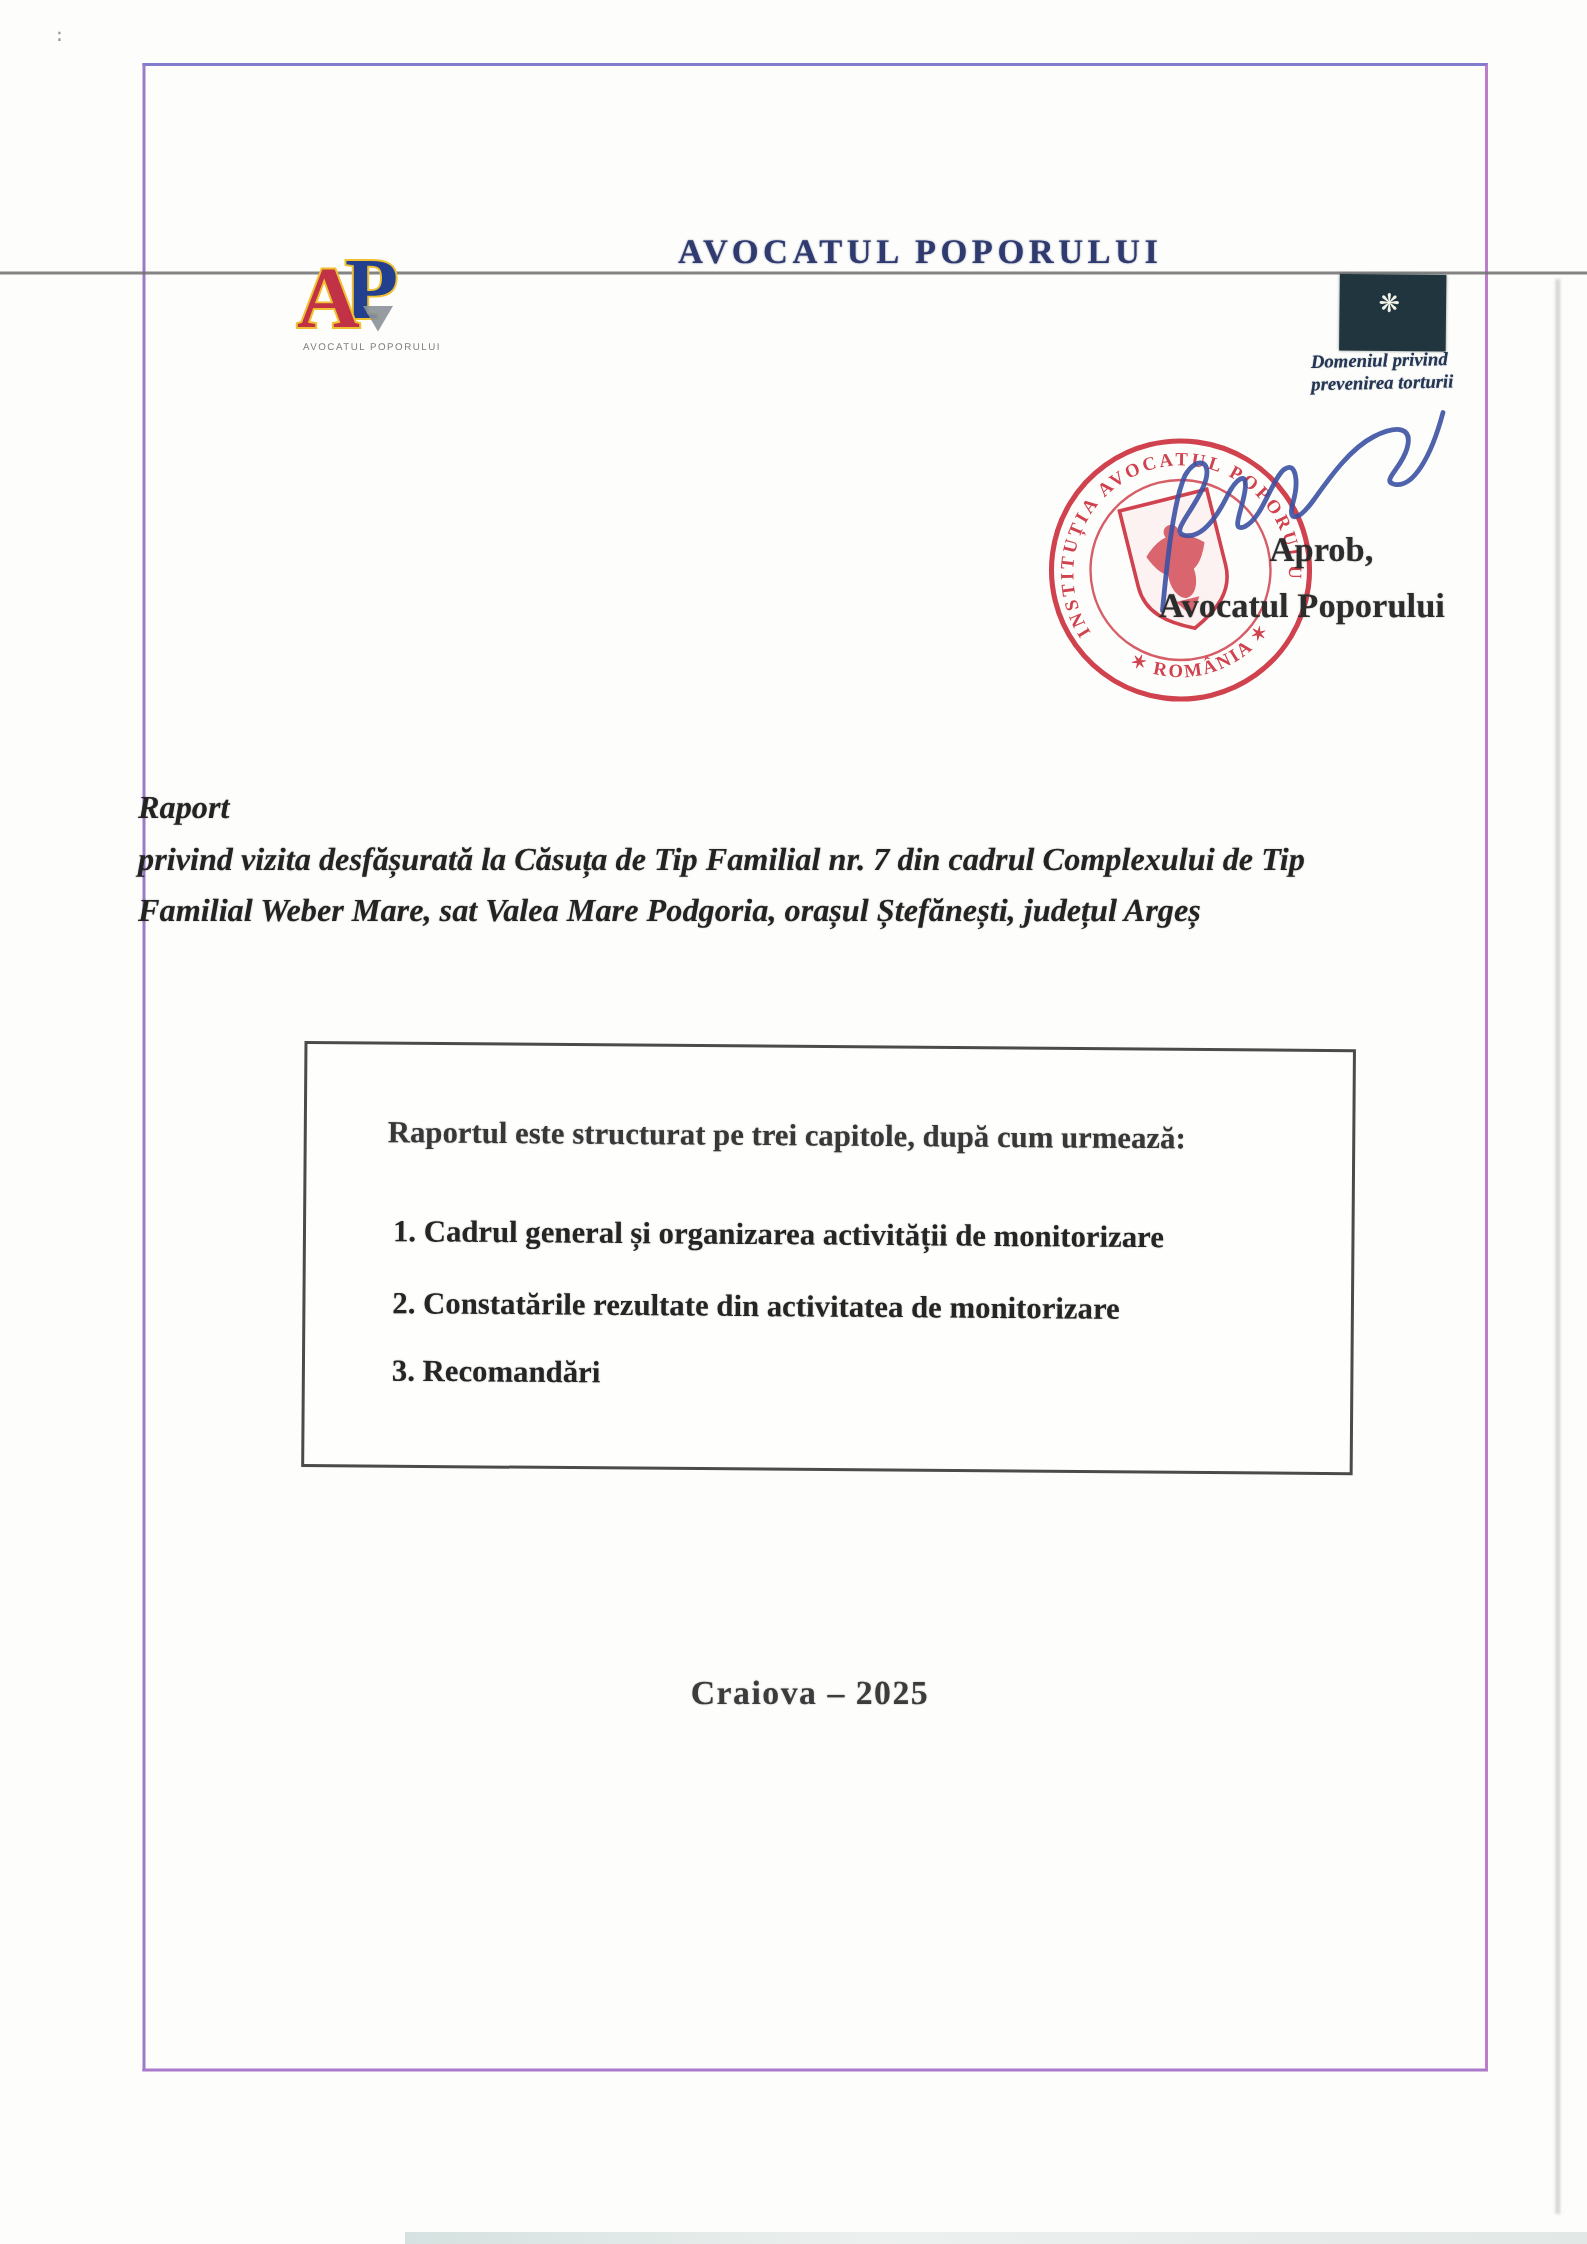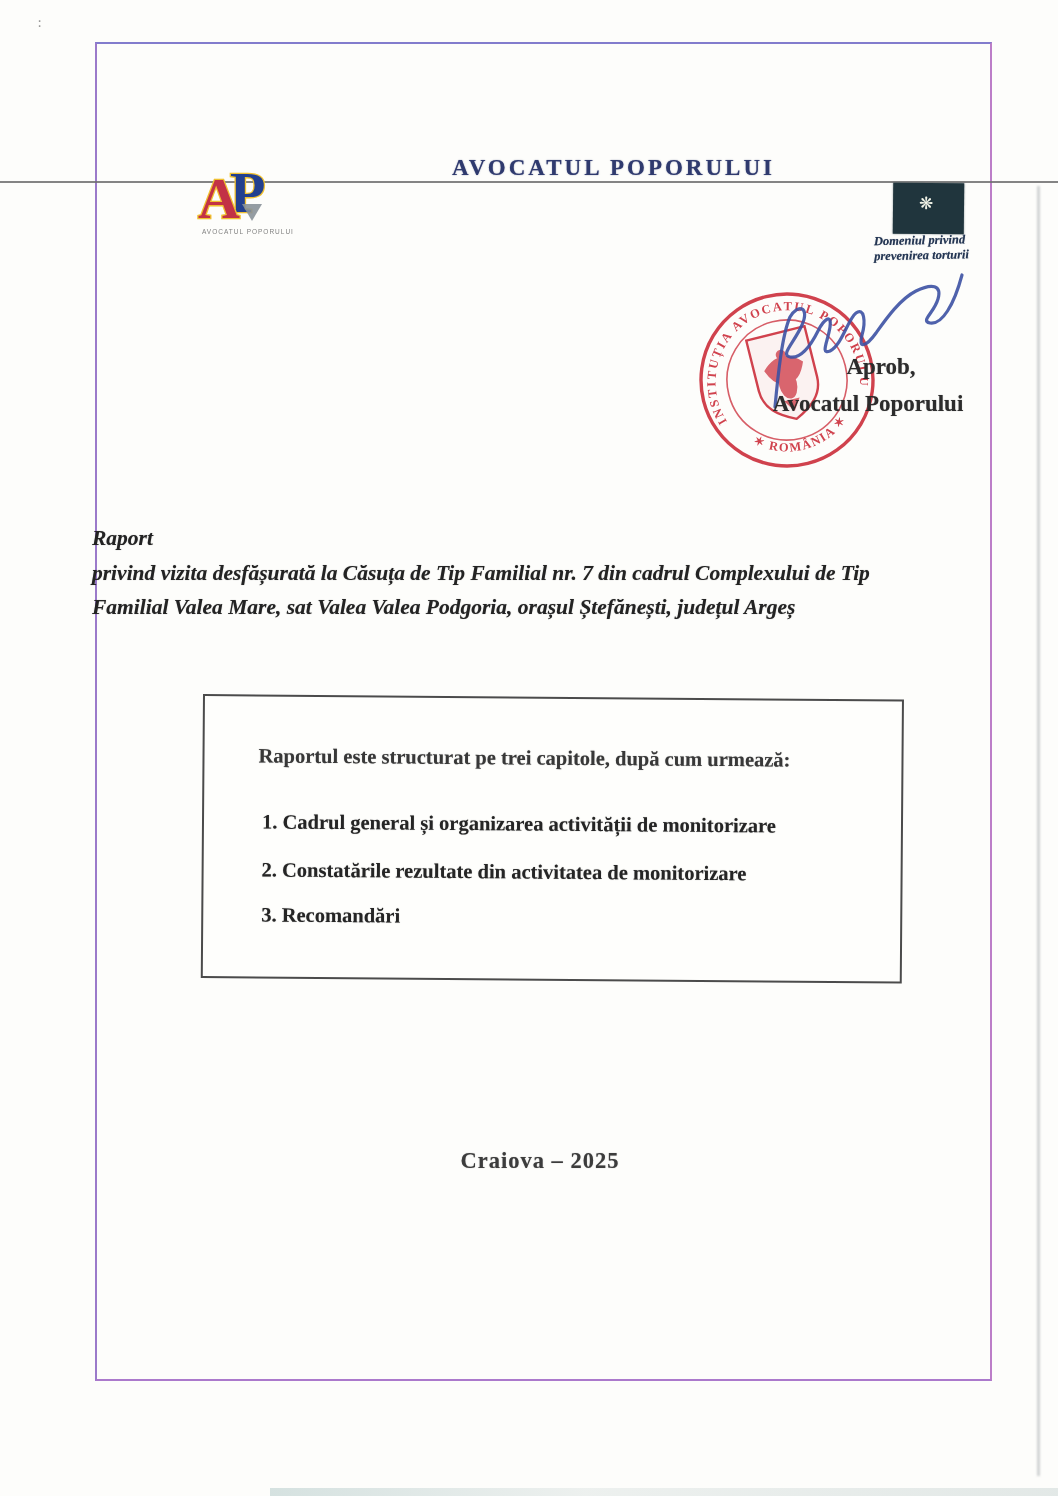--- a/index.html
+++ b/index.html
@@ -94,21 +94,21 @@
   }
   .summary-item{
     position:absolute;left:58px;width:620px;
     font-size:20.5px;font-weight:bold;color:#252525;
   }
   #item-1{top:114px;}
   #item-2{top:162px;}
   #item-3{top:207px;}
   
   #footer-place{
-    left:420px;top:1148px;width:240px;
+    left:420px;top:1116px;width:240px;
     text-align:center;
     font-size:22.5px;font-weight:bold;color:#3c3c3c;letter-spacing:1px;
   }
   
   #artifact-colon{
     left:36px;top:18px;font-size:12px;color:#9a9a9a;
     font-family:"DejaVu Sans Mono",monospace;line-height:10px;
   }
   #scan-shadow-right{
     left:1037px;top:186px;width:3px;height:1290px;
@@ -191,21 +191,21 @@
   </svg>
 
   <div class="abs scan" id="approval">
     <div class="l1">Aprob,</div>
     <div>Avocatul Poporului</div>
   </div>
 
   <div class="abs scan" id="doc-title">
     <div class="t1">Raport</div>
     <div>privind vizita desfășurată la Căsuța de Tip Familial nr. 7 din cadrul Complexului de Tip</div>
-    <div>Familial Valea Mare, sat Valea Valea Podgoria, orașul Ștefănești, județul Argeș</div>
+    <div>Familial Weber Mare, sat Valea Mare Podgoria, orașul Ștefănești, județul Argeș</div>
   </div>
 
   <div class="abs" id="summary-box">
     <div id="summary-heading" class="scan">Raportul este structurat pe trei capitole, după cum urmează:</div>
     <div id="item-1" class="summary-item scan">1. Cadrul general și organizarea activității de monitorizare</div>
     <div id="item-2" class="summary-item scan">2. Constatările rezultate din activitatea de monitorizare</div>
     <div id="item-3" class="summary-item scan">3. Recomandări</div>
   </div>
 
   <div class="abs scan" id="footer-place">Craiova – 2025</div>

